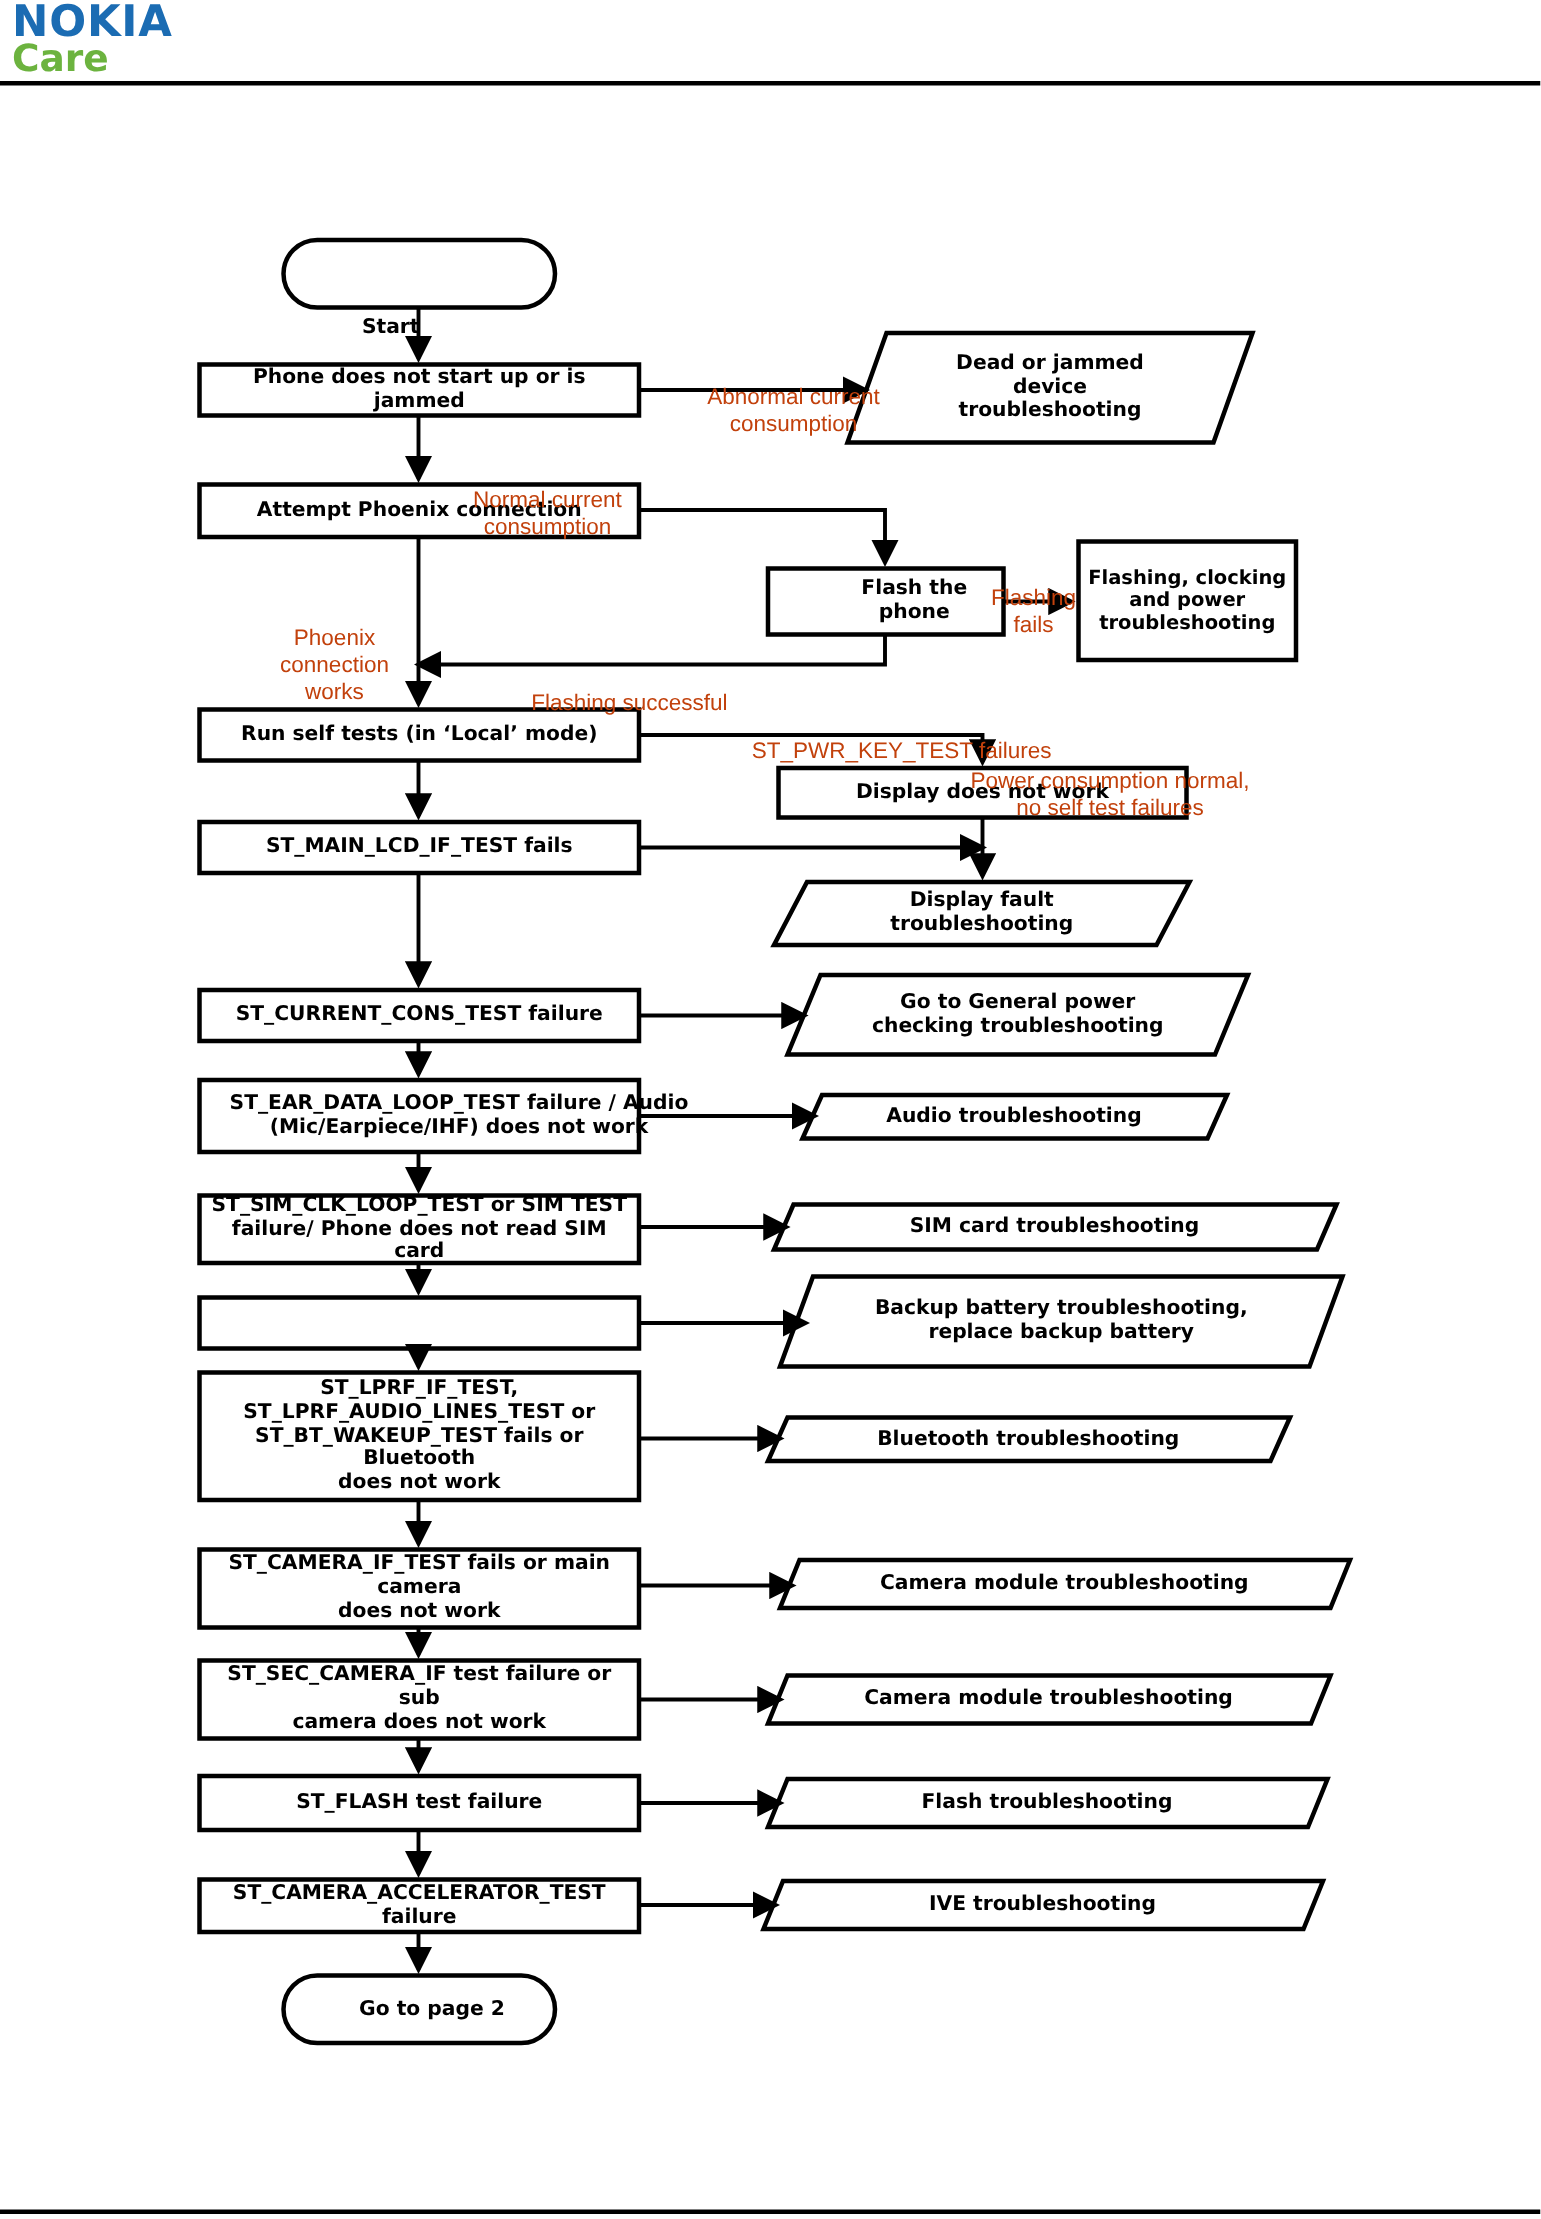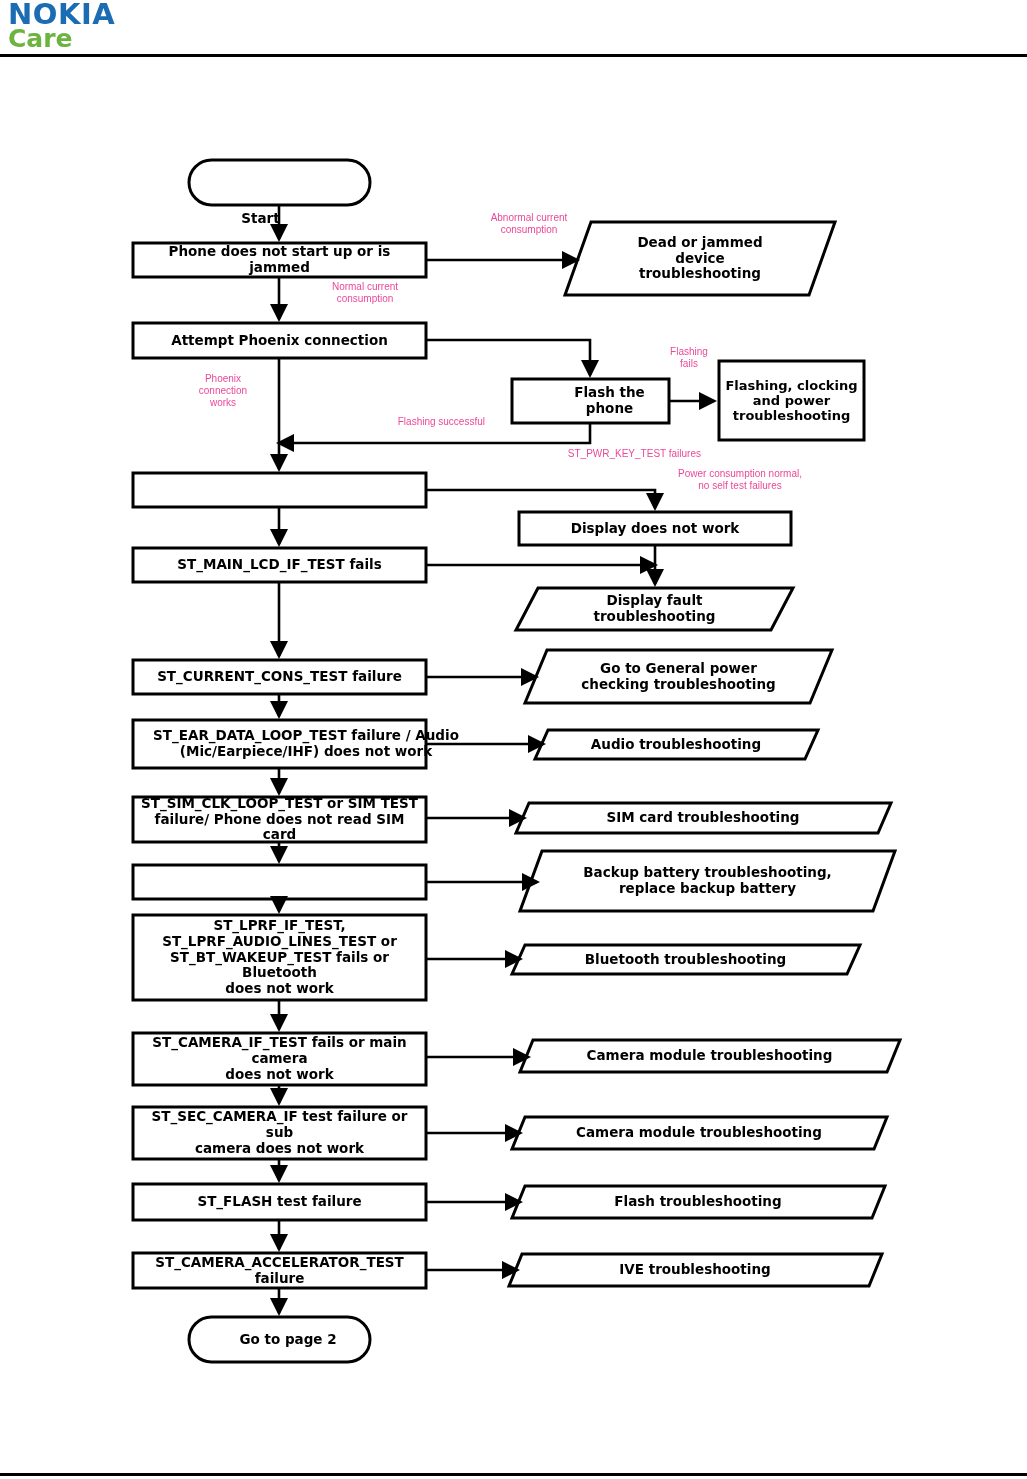--- a/index.html
+++ b/index.html
@@ -94,26 +94,27 @@
     white-space: pre-line;
     pointer-events: auto;
   }
   .node-label.small {
     font-size: 13px;
   }
   .edge-label {
     position: absolute;
     font-family: "Liberation Sans", sans-serif;
     font-weight: normal;
-    font-size: 10px;
+    font-size: 15px;
     line-height: 1.2;
-    color: #ec4899;
+    color: #c2410c;
     text-align: center;
     white-space: pre-line;
     box-sizing: border-box;
+    margin-top: 44px;
   }
   .edge-label.left-align { text-align: right; }
 </style>
 </head>
 <body>
 
 <div id="page-header">
   <div id="nokia-logo">
     <span class="word-nokia">NOKIA</span>
     <span class="word-care">Care</span>
@@ -235,20 +236,21 @@
 troubleshooting</div>
 
   <div class="node-label" style="left:133px; top:323px; width:293px; height:35px;">Attempt Phoenix connection</div>
 
   <div class="node-label" style="left:512px; top:379px; width:157px; height:44px;padding-left:44px;">Flash the phone</div>
 
   <div class="node-label small" style="left:719px; top:361px; width:145px; height:79px;">Flashing, clocking
 and power
 troubleshooting</div>
 
+  <div class="node-label" style="left:133px; top:473px; width:293px; height:34px;">Run self tests (in ‘Local’ mode)</div>
 
   <div class="node-label" style="left:519px; top:512px; width:272px; height:33px;">Display does not work</div>
 
   <div class="node-label" style="left:133px; top:548px; width:293px; height:34px;">ST_MAIN_LCD_IF_TEST fails</div>
 
   <div class="node-label" style="left:527px; top:588px; width:255px; height:42px;">Display fault
 troubleshooting</div>
 
   <div class="node-label" style="left:133px; top:660px; width:293px; height:34px;">ST_CURRENT_CONS_TEST failure</div>
 

